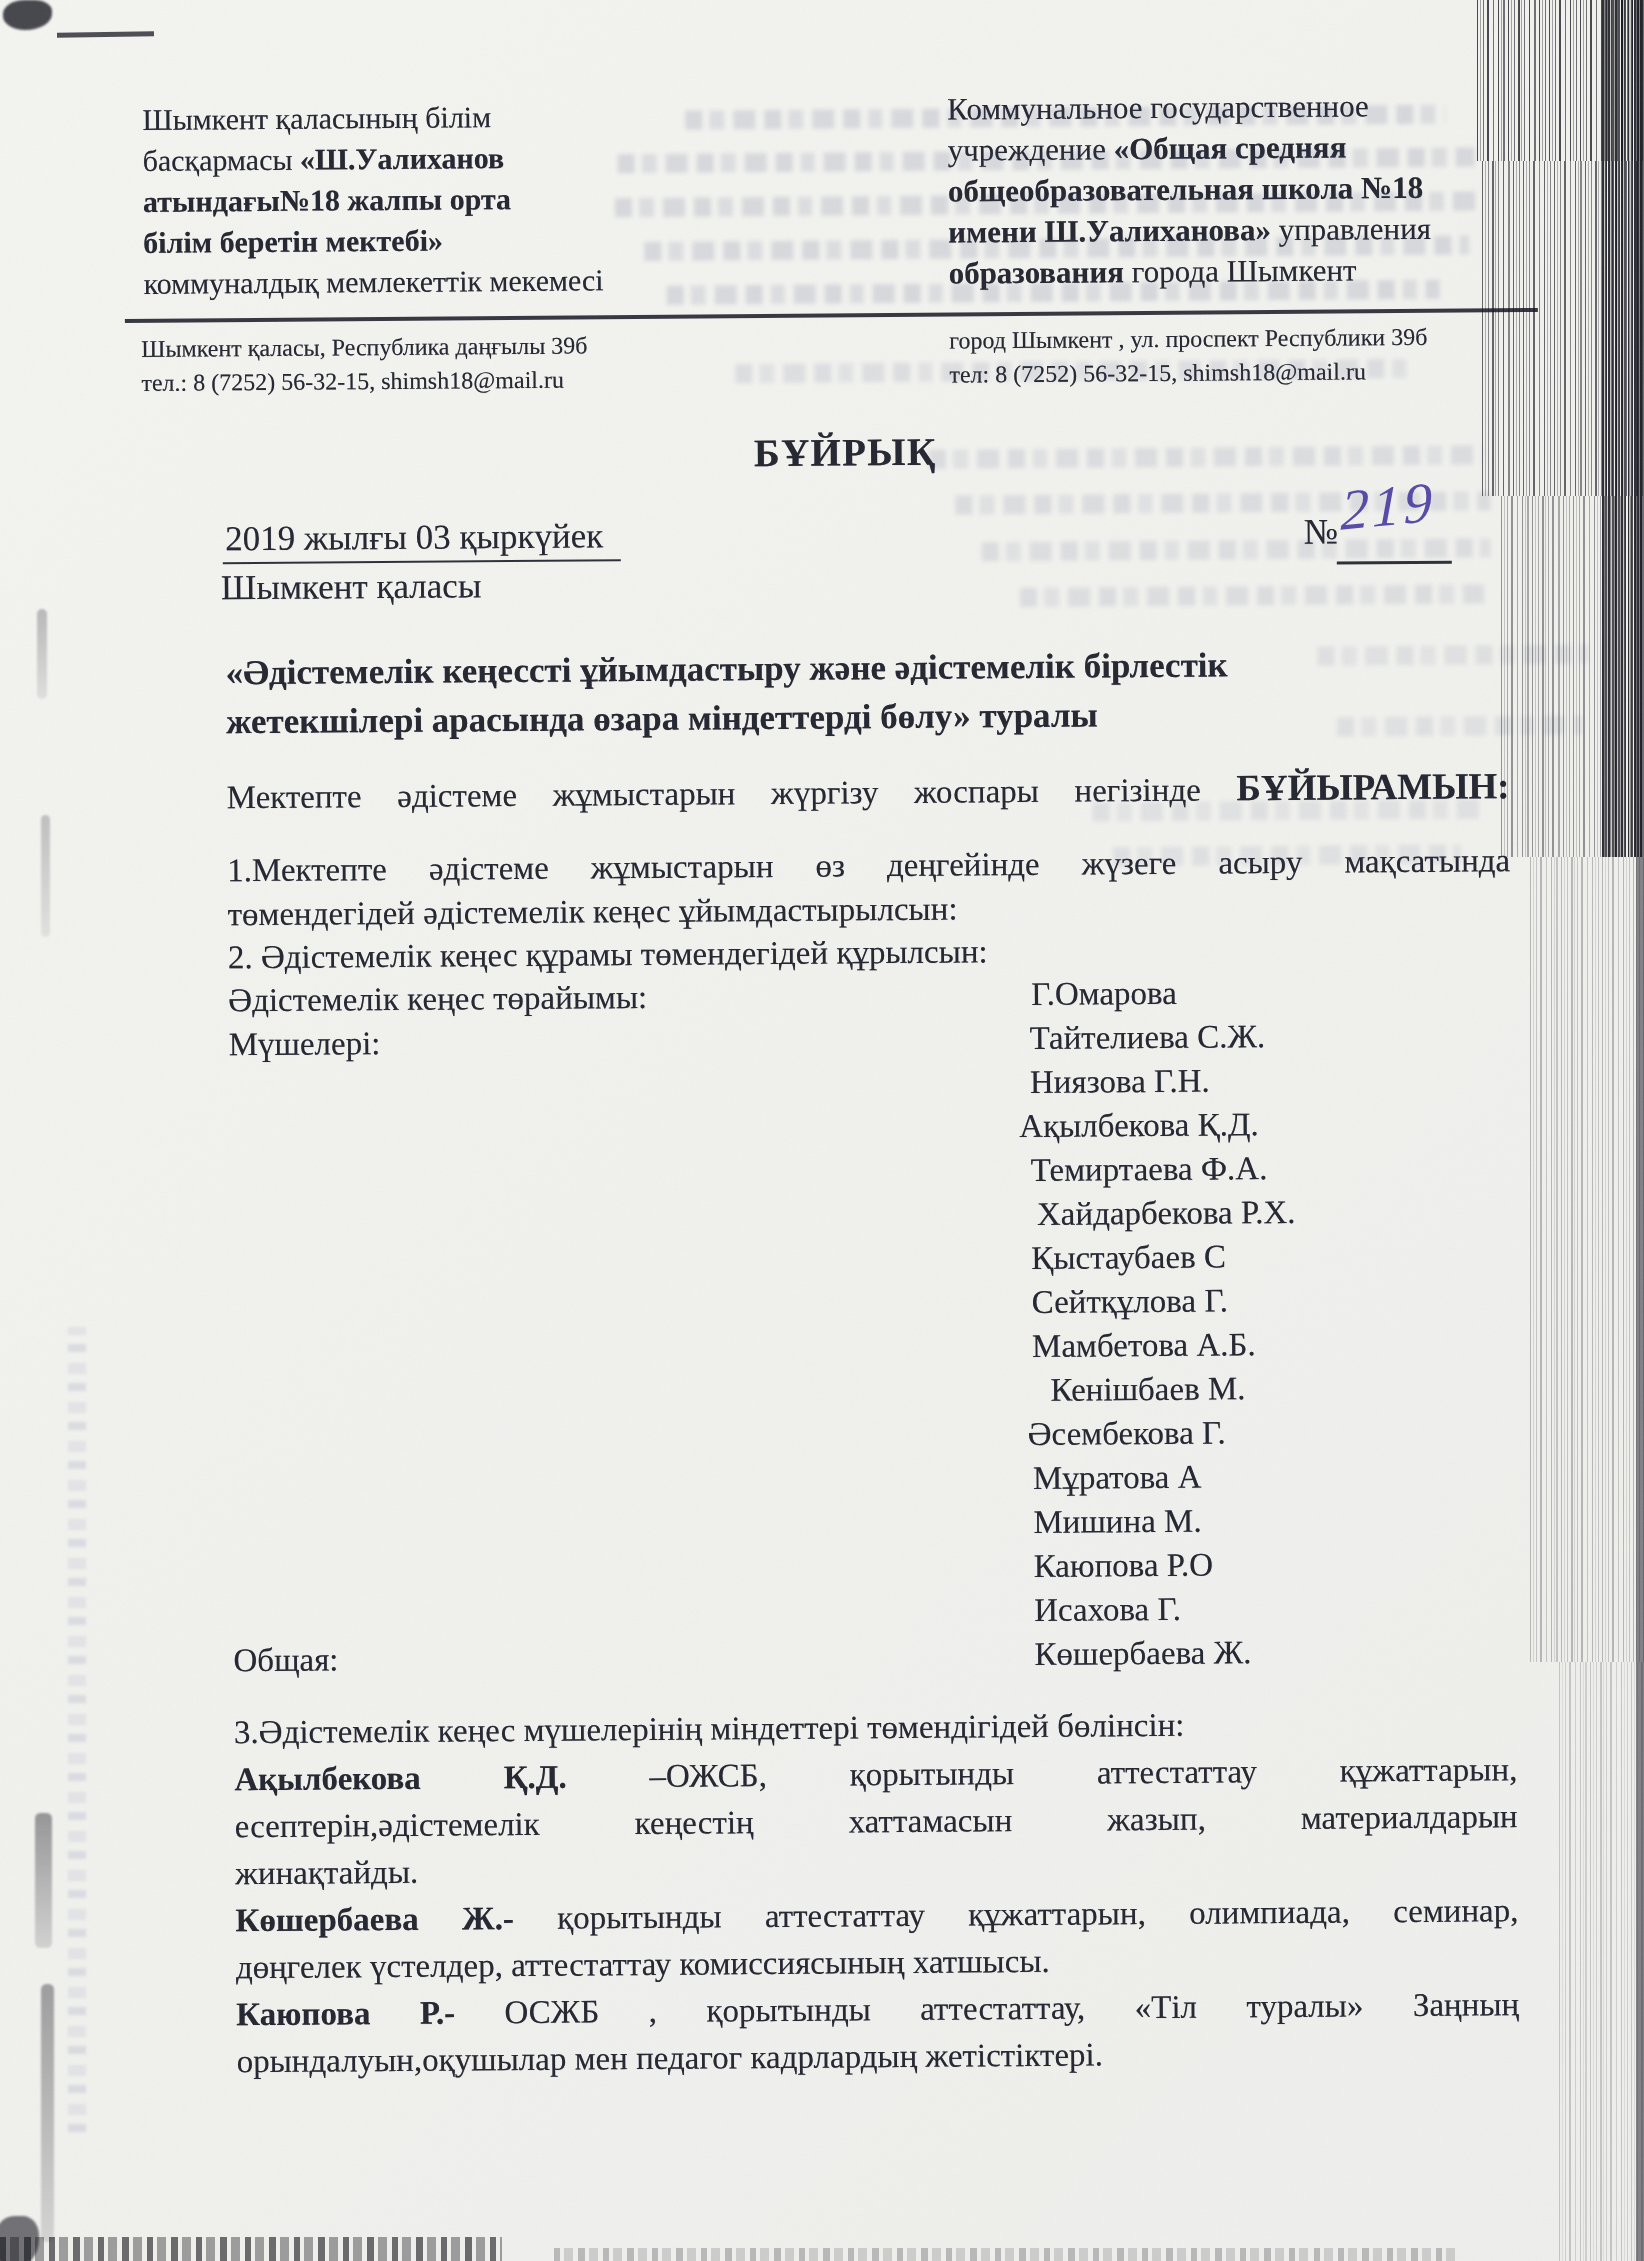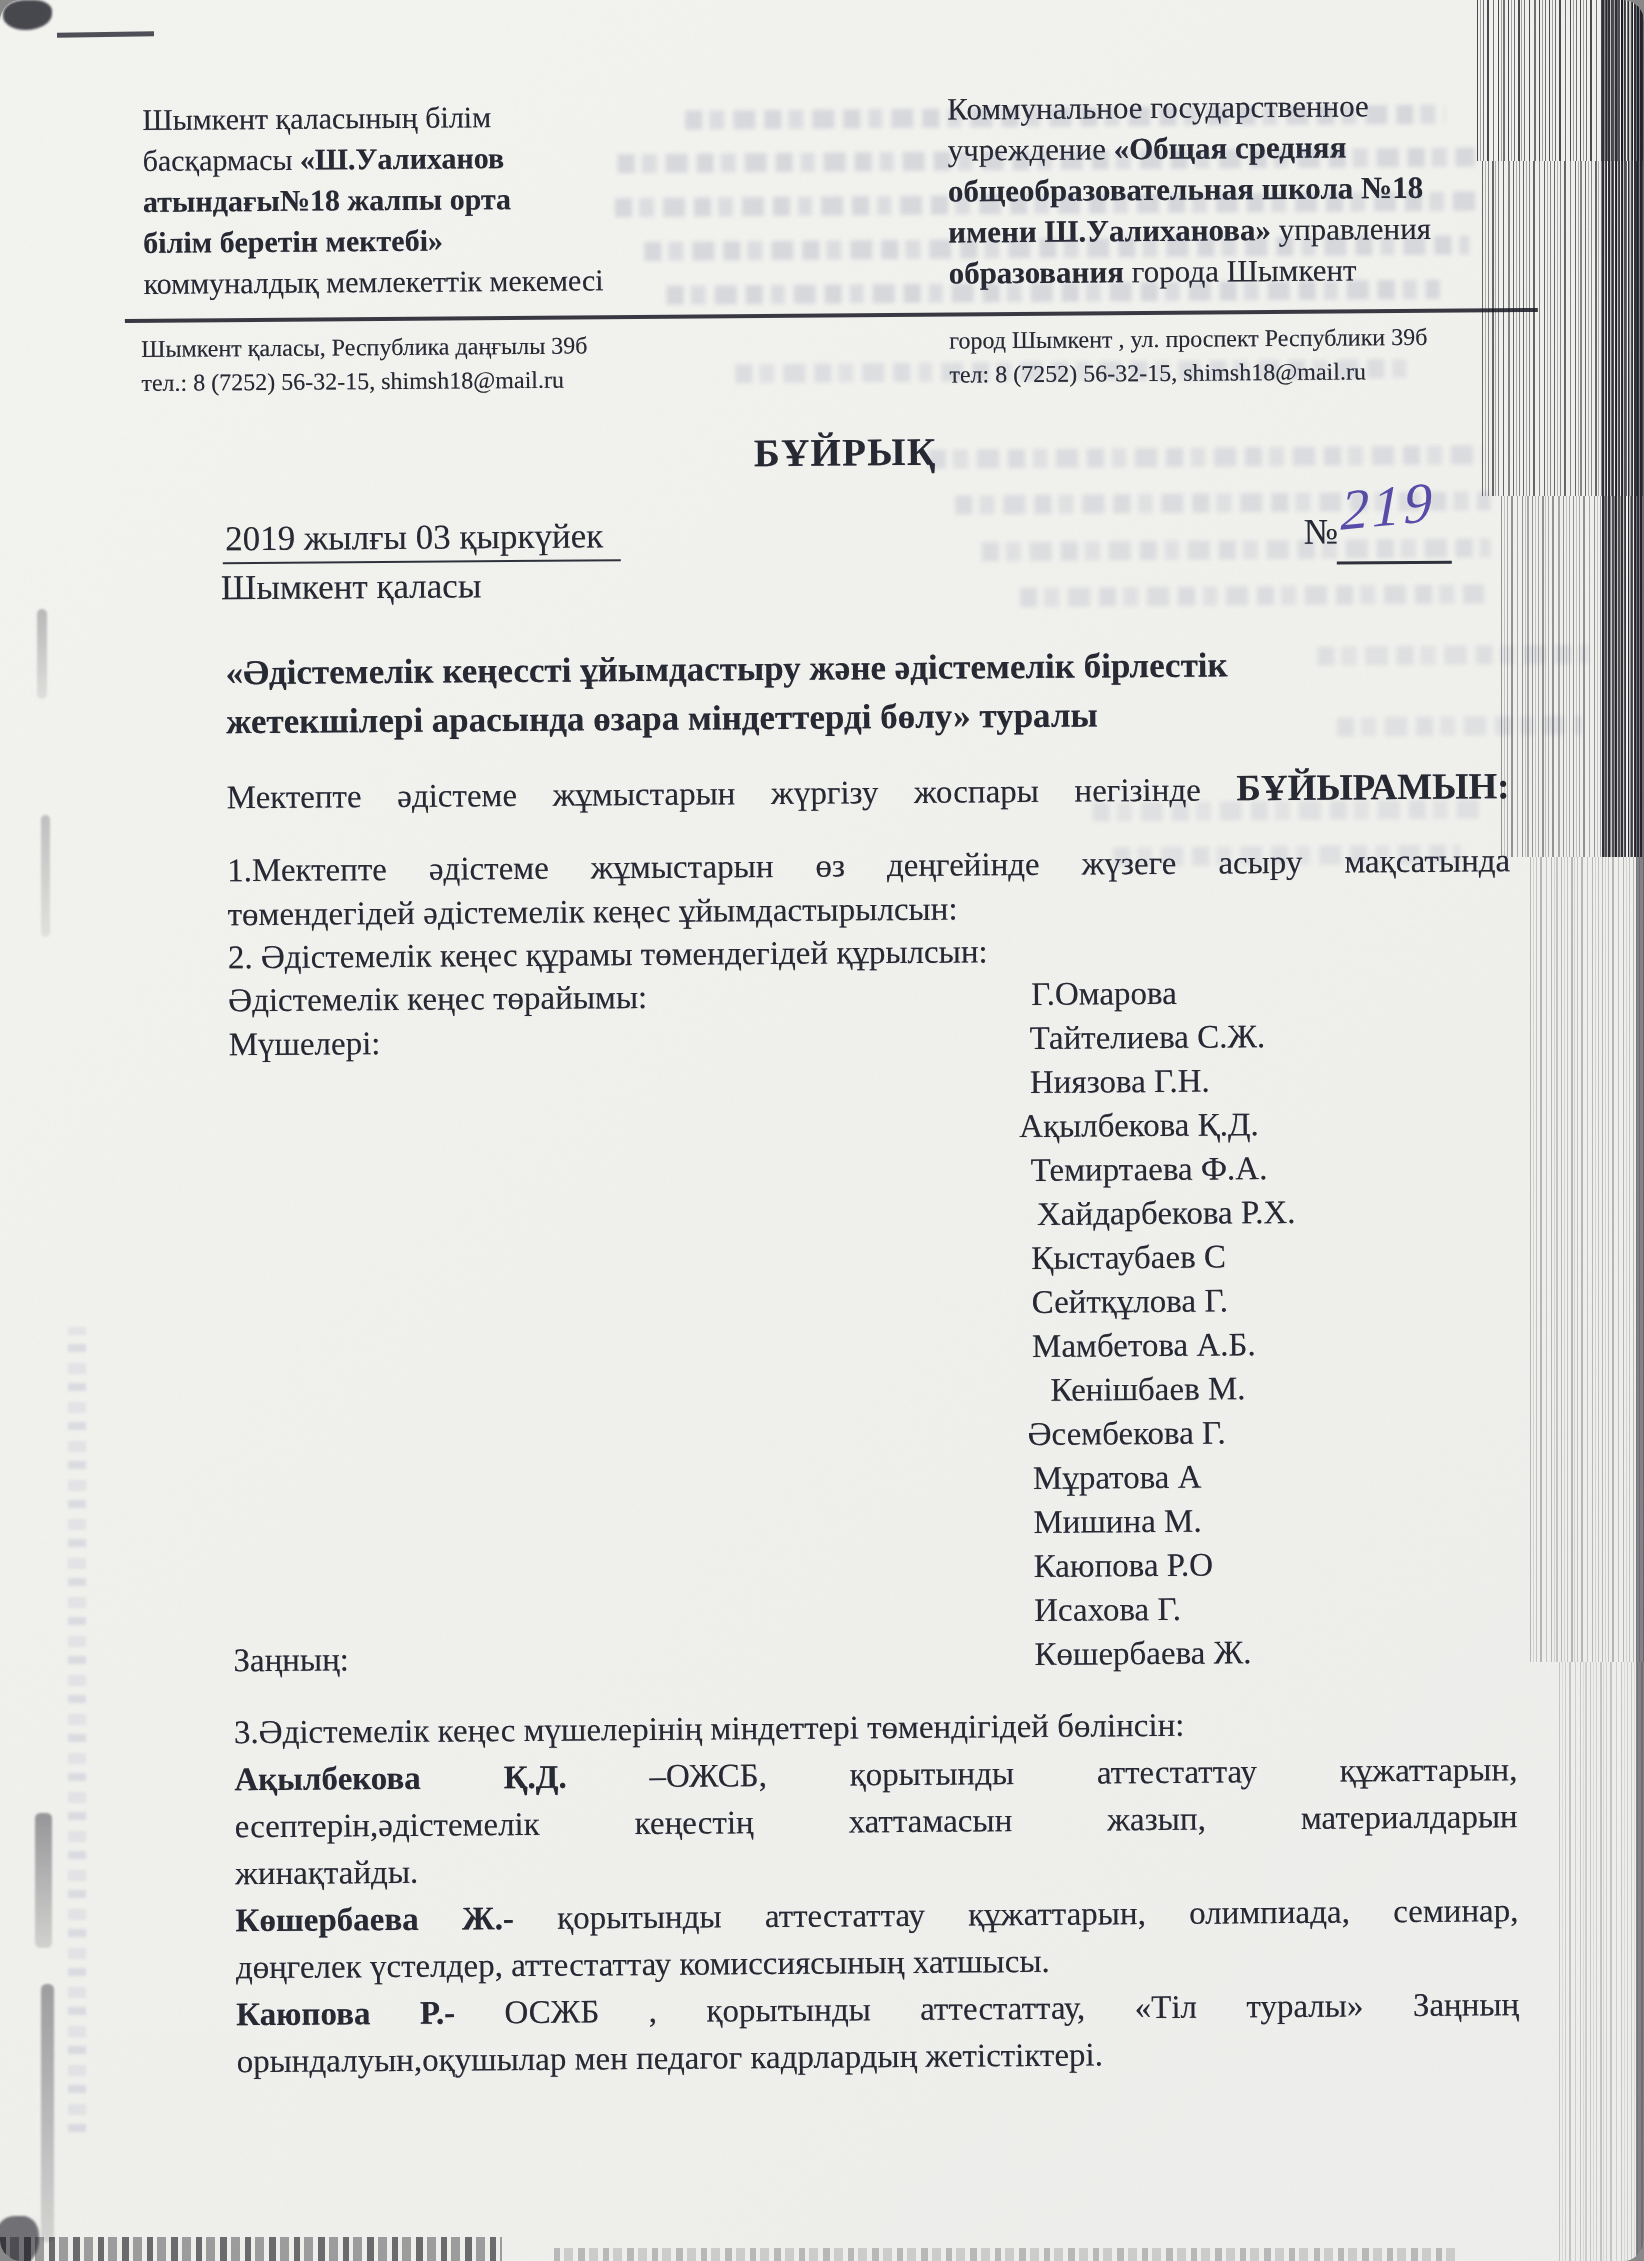--- a/index.html
+++ b/index.html
@@ -3,21 +3,20 @@
 <meta charset="utf-8">
 <style>
   html,body{margin:0;padding:0;background:#888;}
   .page{
     position:relative;
     width:1644px;height:2261px;
     background:linear-gradient(135deg,#f4f4f1 0%,#f1f1ee 45%,#eeeeec 100%);
     overflow:hidden;
     font-family:"Liberation Serif","DejaVu Serif",serif;
     color:#23262f;
-    border-radius:21px;
   }
   .abs{position:absolute;}
   .content{position:absolute;left:0;top:0;width:1644px;height:2261px;
     transform:rotate(-0.45deg);transform-origin:773px 1095px;
     text-shadow:0 0 0.6px rgba(40,45,85,.45), 0.6px 0.6px 0 rgba(120,60,60,.08);}
   .org{font-size:30px;line-height:41px;white-space:nowrap;}
   .org b{font-weight:bold;}
   .addr{font-size:24px;line-height:34px;white-space:nowrap;}
   .title{font-size:39px;font-weight:bold;letter-spacing:1.3px;white-space:nowrap;}
   .dateline{font-size:35px;white-space:nowrap;}
@@ -137,21 +136,21 @@
       <div class="crow"><span class="lbl"></span><span class="name">Хайдарбекова Р.Х.</span></div>
       <div class="crow"><span class="lbl"></span><span class="name">Қыстаубаев С</span></div>
       <div class="crow"><span class="lbl"></span><span class="name">Сейтқұлова Г.</span></div>
       <div class="crow"><span class="lbl"></span><span class="name">Мамбетова А.Б.</span></div>
       <div class="crow"><span class="lbl"></span><span class="name">Кенішбаев М.</span></div>
       <div class="crow"><span class="lbl"></span><span class="name">Әсембекова Г.</span></div>
       <div class="crow"><span class="lbl"></span><span class="name">Мұратова А</span></div>
       <div class="crow"><span class="lbl"></span><span class="name">Мишина М.</span></div>
       <div class="crow"><span class="lbl"></span><span class="name">Каюпова Р.О</span></div>
       <div class="crow"><span class="lbl"></span><span class="name">Исахова Г.</span></div>
-      <div class="crow"><span class="lbl">Заңның:</span><span class="name">Көшербаева Ж.</span></div>
+      <div class="crow"><span class="lbl">Общая:</span><span class="name">Көшербаева Ж.</span></div>
     </div>
 
     <div class="abs duties" style="left:229px;top:1710px;">
       <div class="line">3.Әдістемелік кеңес мүшелерінің міндеттері төмендігідей бөлінсін:</div>
       <div class="line jl"><b>Ақылбекова Қ.Д.</b><span> –ОЖСБ, қорытынды аттестаттау құжаттарын,</span></div>
       <div class="line jl">есептерін,әдістемелік кеңестің хаттамасын жазып, материалдарын</div>
       <div class="line">жинақтайды.</div>
       <div class="line jl"><b>Көшербаева Ж.-</b><span> қорытынды аттестаттау құжаттарын, олимпиада, семинар,</span></div>
       <div class="line">дөңгелек үстелдер, аттестаттау комиссиясының хатшысы.</div>
       <div class="line jl"><b>Каюпова Р.-</b><span> ОСЖБ , қорытынды аттестаттау, «Тіл туралы» Заңның</span></div>

